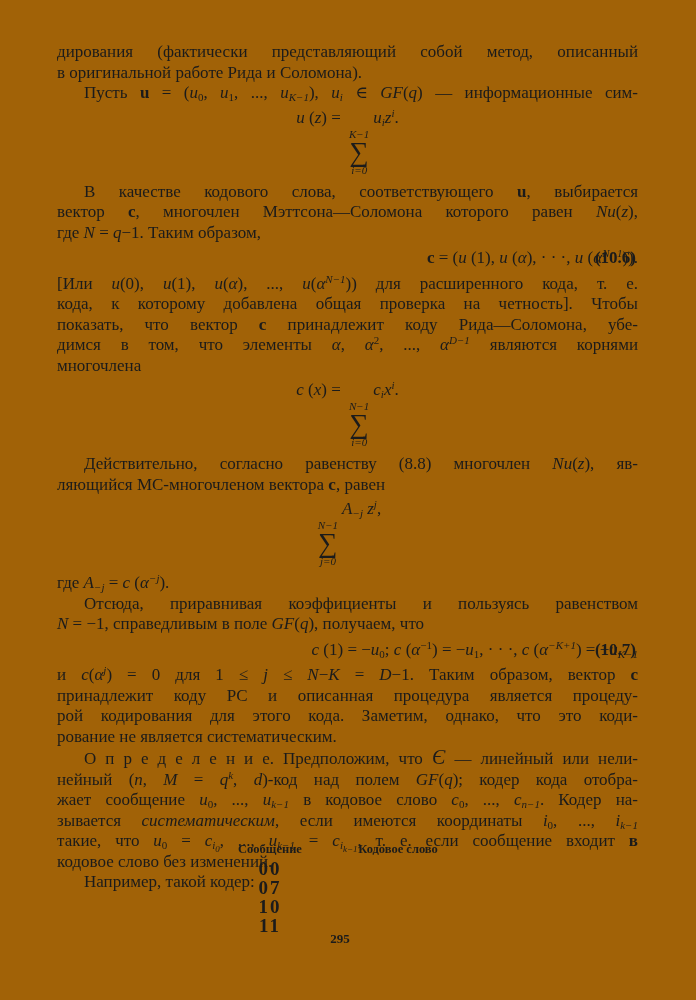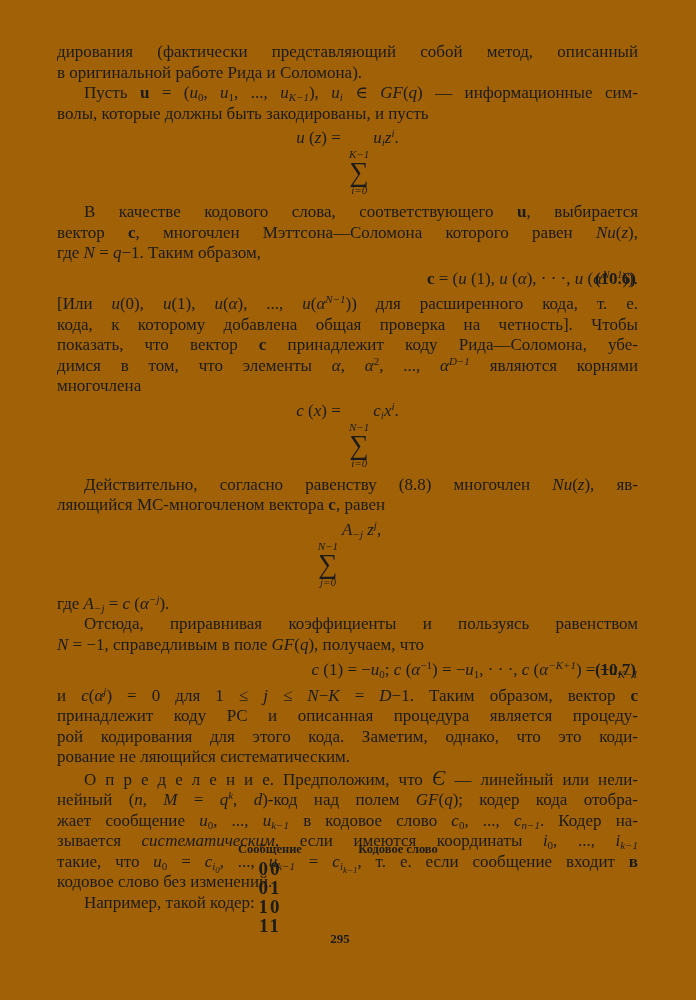--- a/index.html
+++ b/index.html
@@ -68,21 +68,20 @@
   }
 </style>
 </head>
 <body>
 
 <div class="page">
   <div class="text">
       <div class="ln j"><span>дирования (фактически представляющий собой метод, описанный</span></div>
       <div class="ln l"><span>в оригинальной работе Рида и Соломона).</span></div>
       <div class="ln ji"><span>Пусть </span><span class="b">u</span><span> = (</span><span class="i">u</span><span class="sb">0</span><span>, </span><span class="i">u</span><span class="sb">1</span><span>, ..., </span><span class="i">u</span><span class="i sb">K−1</span><span>), </span><span class="i">u</span><span class="i sb">i</span><span> ∈ </span><span class="i">GF</span><span>(</span><span class="i">q</span><span>) — информационные сим-</span></div>
-      <div class="ln l"><span>волы, которые должны быть закодированы, и пусть</span></div>
       <div class="ln ct"><span class="i">u</span><span> (</span><span class="i">z</span><span>) = </span><span class="sum">
           <span class="lim">K−1</span>
           <span class="sig">∑</span>
           <span class="lim">i=0</span>
         </span><span class="i">u</span><span class="i sb">i</span><span class="i">z</span><span class="i sp">i</span><span>.</span></div>
       <div class="ln ji"><span>В качестве кодового слова, соответствующего </span><span class="b">u</span><span>, выбирается</span></div>
       <div class="ln j"><span>вектор </span><span class="b">c</span><span>, многочлен Мэттсона—Соломона которого равен </span><span class="i">Nu</span><span>(</span><span class="i">z</span><span>),</span></div>
       <div class="ln l"><span>где </span><span class="i">N</span><span> = </span><span class="i">q</span><span>−1. Таким образом,</span></div>
       <div class="ln cn"><span class="b">c</span><span> = (</span><span class="i">u</span><span> (1), </span><span class="i">u</span><span> (</span><span class="i">α</span><span>), · · ·, </span><span class="i">u</span><span> (</span><span class="i">α</span><span class="i sp">N−1</span><span>)).</span><span class="eqnum">(10.6)</span></div>
       <div class="ln j"><span>[Или </span><span class="i">u</span><span>(0), </span><span class="i">u</span><span>(1), </span><span class="i">u</span><span>(</span><span class="i">α</span><span>), ..., </span><span class="i">u</span><span>(</span><span class="i">α</span><span class="i sp">N−1</span><span>)) для расширенного кода, т. е.</span></div>
@@ -102,36 +101,36 @@
           <span class="sig">∑</span>
           <span class="lim">j=0</span>
         </span><span class="i">A</span><span class="i sb">−j</span><span> </span><span class="i">z</span><span class="i sp">j</span><span>,</span></div>
       <div class="ln l"><span>где </span><span class="i">A</span><span class="i sb">−j</span><span> = </span><span class="i">c</span><span> (</span><span class="i">α</span><span class="i sp">−j</span><span>).</span></div>
       <div class="ln ji"><span>Отсюда, приравнивая коэффициенты и пользуясь равенством</span></div>
       <div class="ln l"><span class="i">N</span><span> = −1, справедливым в поле </span><span class="i">GF</span><span>(</span><span class="i">q</span><span>), получаем, что</span></div>
       <div class="ln cn"><span class="i">c</span><span> (1) = −</span><span class="i">u</span><span class="sb">0</span><span>; </span><span class="i">c</span><span> (</span><span class="i">α</span><span class="sp">−1</span><span>) = −</span><span class="i">u</span><span class="sb">1</span><span>, · · ·, </span><span class="i">c</span><span> (</span><span class="i">α</span><span class="i sp">−K+1</span><span>) = −</span><span class="i">u</span><span class="i sb">K−1</span><span class="eqnum">(10.7)</span></div>
       <div class="ln j"><span>и </span><span class="i">c</span><span>(</span><span class="i">α</span><span class="i sp">j</span><span>) = 0 для 1 ≤ </span><span class="i">j</span><span> ≤ </span><span class="i">N</span><span>−</span><span class="i">K</span><span> = </span><span class="i">D</span><span>−1. Таким образом, вектор </span><span class="b">c</span></div>
       <div class="ln j"><span>принадлежит коду РС и описанная процедура является процеду-</span></div>
       <div class="ln j"><span>рой кодирования для этого кода. Заметим, однако, что это коди-</span></div>
-      <div class="ln l"><span>рование не ляющийся систематическим.</span></div>
+      <div class="ln l"><span>рование не является систематическим.</span></div>
       <div class="ln ji"><span>О п р е д е л е н и е. Предположим, что </span><span class="i sc">Є</span><span> — линейный или нели-</span></div>
       <div class="ln j"><span>нейный (</span><span class="i">n</span><span>, </span><span class="i">M</span><span> = </span><span class="i">q</span><span class="i sp">k</span><span>, </span><span class="i">d</span><span>)-код над полем </span><span class="i">GF</span><span>(</span><span class="i">q</span><span>); кодер кода отобра-</span></div>
       <div class="ln j"><span>жает сообщение </span><span class="i">u</span><span class="sb">0</span><span>, ..., </span><span class="i">u</span><span class="i sb">k−1</span><span> в кодовое слово </span><span class="i">c</span><span class="sb">0</span><span>, ..., </span><span class="i">c</span><span class="i sb">n−1</span><span>. Кодер на-</span></div>
       <div class="ln j"><span>зывается </span><span class="i">систематическим</span><span>, если имеются координаты </span><span class="i">i</span><span class="sb">0</span><span>, ..., </span><span class="i">i</span><span class="i sb">k−1</span></div>
       <div class="ln j"><span>такие, что </span><span class="i">u</span><span class="sb">0</span><span> = </span><span class="i">c</span><span class="i sb">i</span><span class="i sbb">0</span><span>, ..., </span><span class="i">u</span><span class="i sb">k−1</span><span> = </span><span class="i">c</span><span class="i sb">i</span><span class="i sbb">k−1</span><span>, т. е. если сообщение входит </span><span class="b">в</span></div>
       <div class="ln l"><span>кодовое слово без изменений.</span></div>
       <div class="ln li"><span>Например, такой кодер:</span></div>
     </div>
 
   <div class="enc-table">
     <div class="tcol tcol-msg">
       <div class="th">Сообщение</div>
       <div class="tvals">
           <div class="tval">00</div>
-          <div class="tval">01</div>
+          <div class="tval">07</div>
           <div class="tval">10</div>
           <div class="tval">11</div>
         </div>
     </div>
     <div class="tcol tcol-code">
       <div class="th">Кодовое слово</div>
     </div>
   </div>
 
   <div class="pagenum">295</div>

